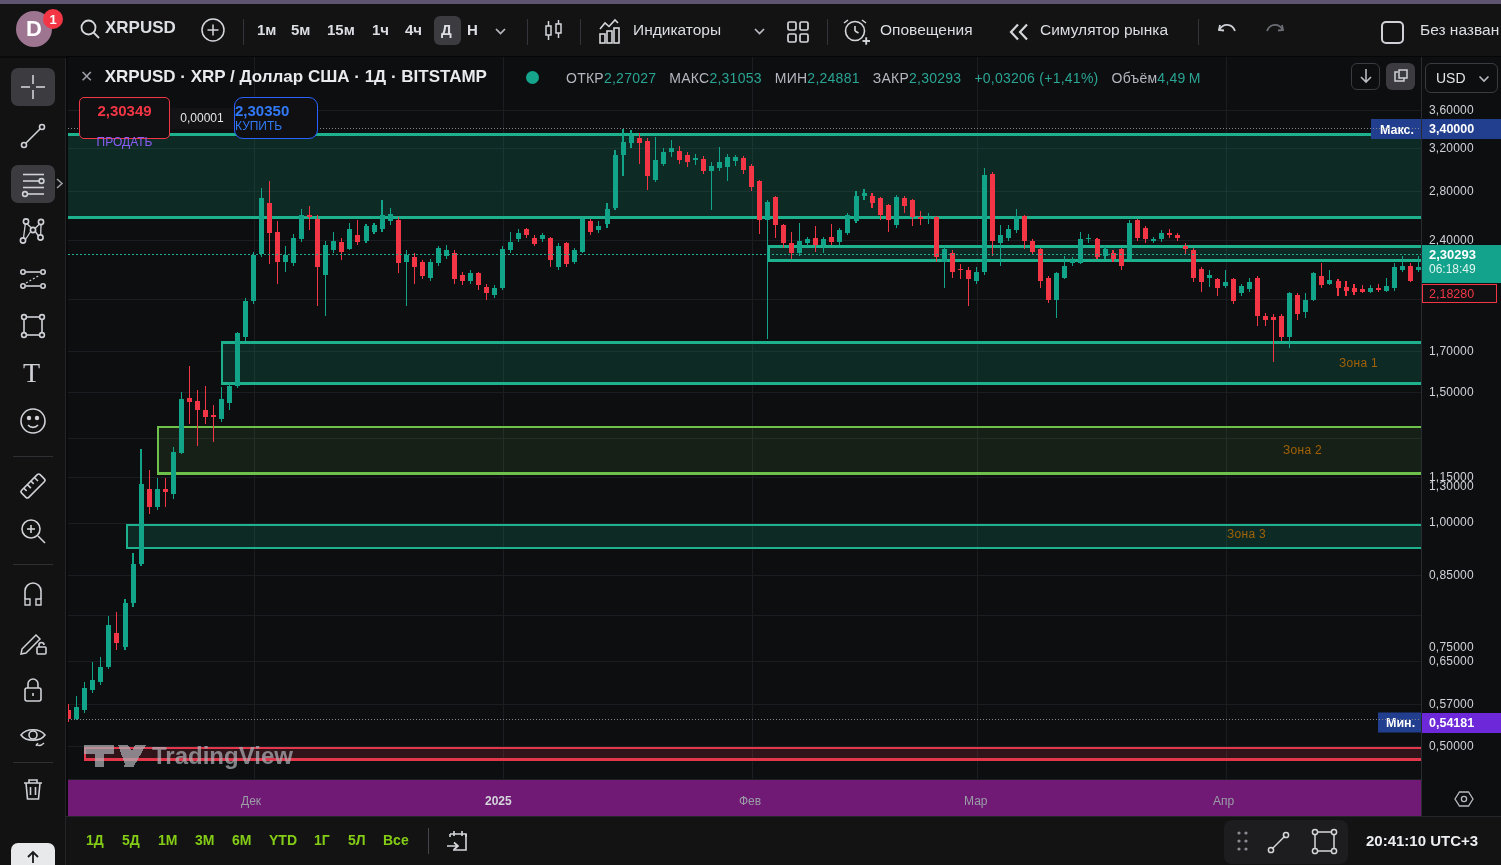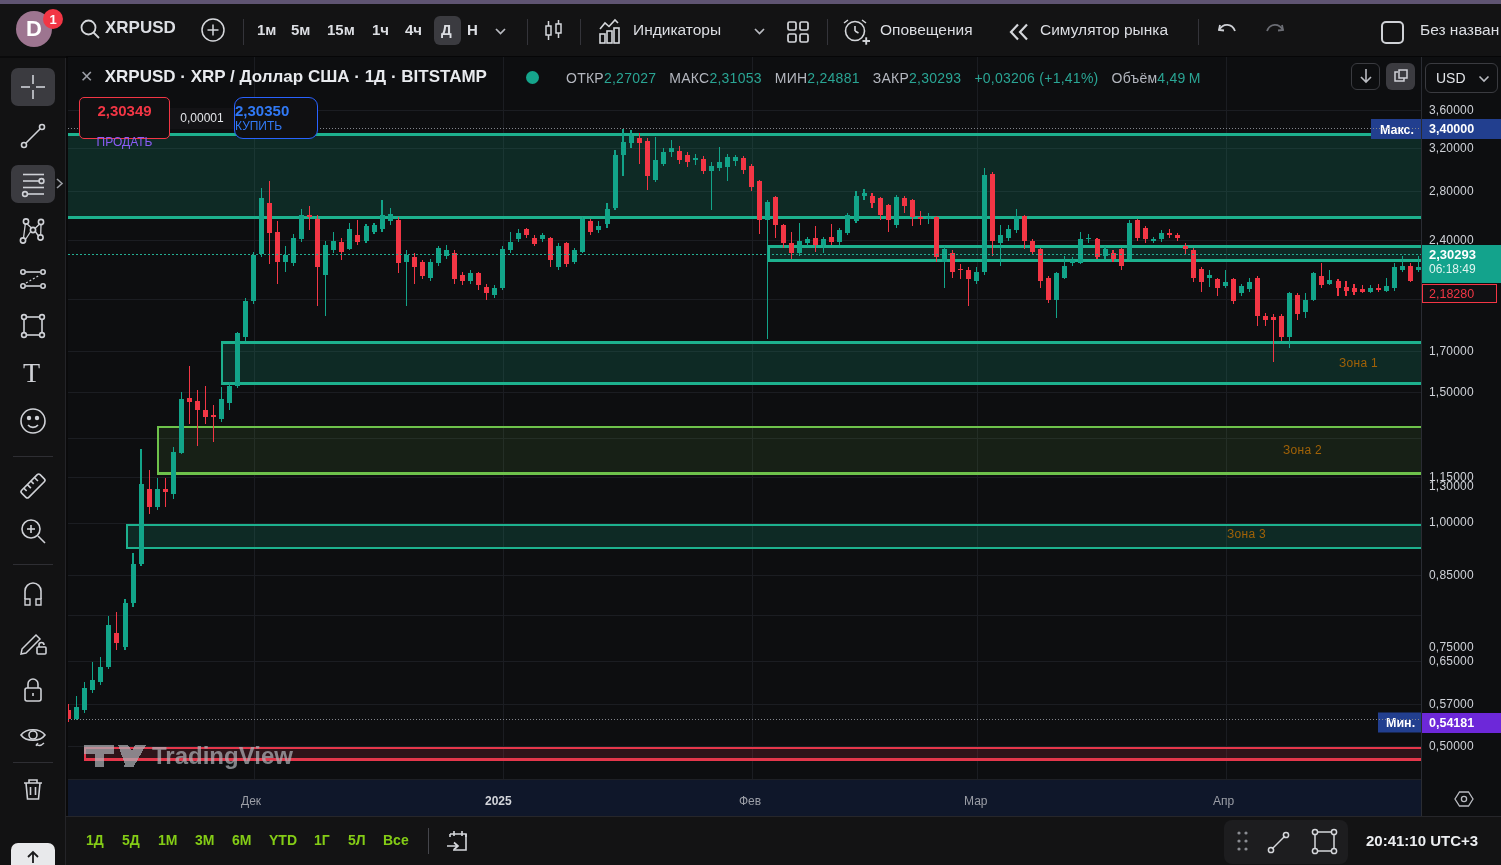--- a/index.html
+++ b/index.html
@@ -4,21 +4,21 @@
 *{margin:0;padding:0;box-sizing:border-box}
 html,body{width:1501px;height:865px;background:#0a0a0b;overflow:hidden}
 body{font-family:"Liberation Sans",sans-serif;-webkit-font-smoothing:antialiased}
 #root{position:relative;width:1501px;height:865px;background:#0a0a0b}
 .abs{position:absolute}
 #topstrip{left:0;top:0;width:1501px;height:4px;background:#5f5472}
 #topbar{left:0;top:4px;width:1501px;height:52px;background:#131314}
 #lefttb{left:0;top:58px;width:66px;height:807px;background:#121213;border-right:1px solid #242428}
 #paneborder{left:66px;top:56px;width:1435px;height:2px;background:#060607}
 #pane{left:68px;top:57px;width:1353px;height:722px;background:#0d0e10}
-#timeaxis{left:68px;top:779px;width:1353px;height:37px;background:#0f172a;border-top:1px solid #1e2025}
+#timeaxis{left:68px;top:779px;width:1353px;height:37px;background:#701a75;border-top:1px solid #1e2025}
 #priceaxis{left:1421px;top:57px;width:80px;height:759px;background:#0d0e10;border-left:1px solid #2a2c33}
 #bottombar{left:66px;top:816px;width:1435px;height:49px;background:#131314;border-top:1px solid #26262a}
 .tbtxt{color:#dcdee3;font-size:15px;font-weight:bold}
 .sep{width:1px;height:26px;background:#34343a;top:15px}
 .pricelabel{position:absolute;left:7px;color:#cfd2d8;font-size:12px;letter-spacing:0.2px}
 .tflabel{position:absolute;color:#84cc16;font-size:14px;font-weight:bold;text-align:center}
 .axlabel{position:absolute;color:#9b9ea6;font-size:12px}
 .zlabel{position:absolute;color:#a16207;font-size:12px;letter-spacing:0.3px}
 .legend{position:absolute;left:80px;top:67px;height:22px;font-size:13.5px;color:#c6c9cf;white-space:nowrap}
 .legend2{position:absolute;font-size:14px;white-space:nowrap;color:#c6c9cf;letter-spacing:0.25px}

